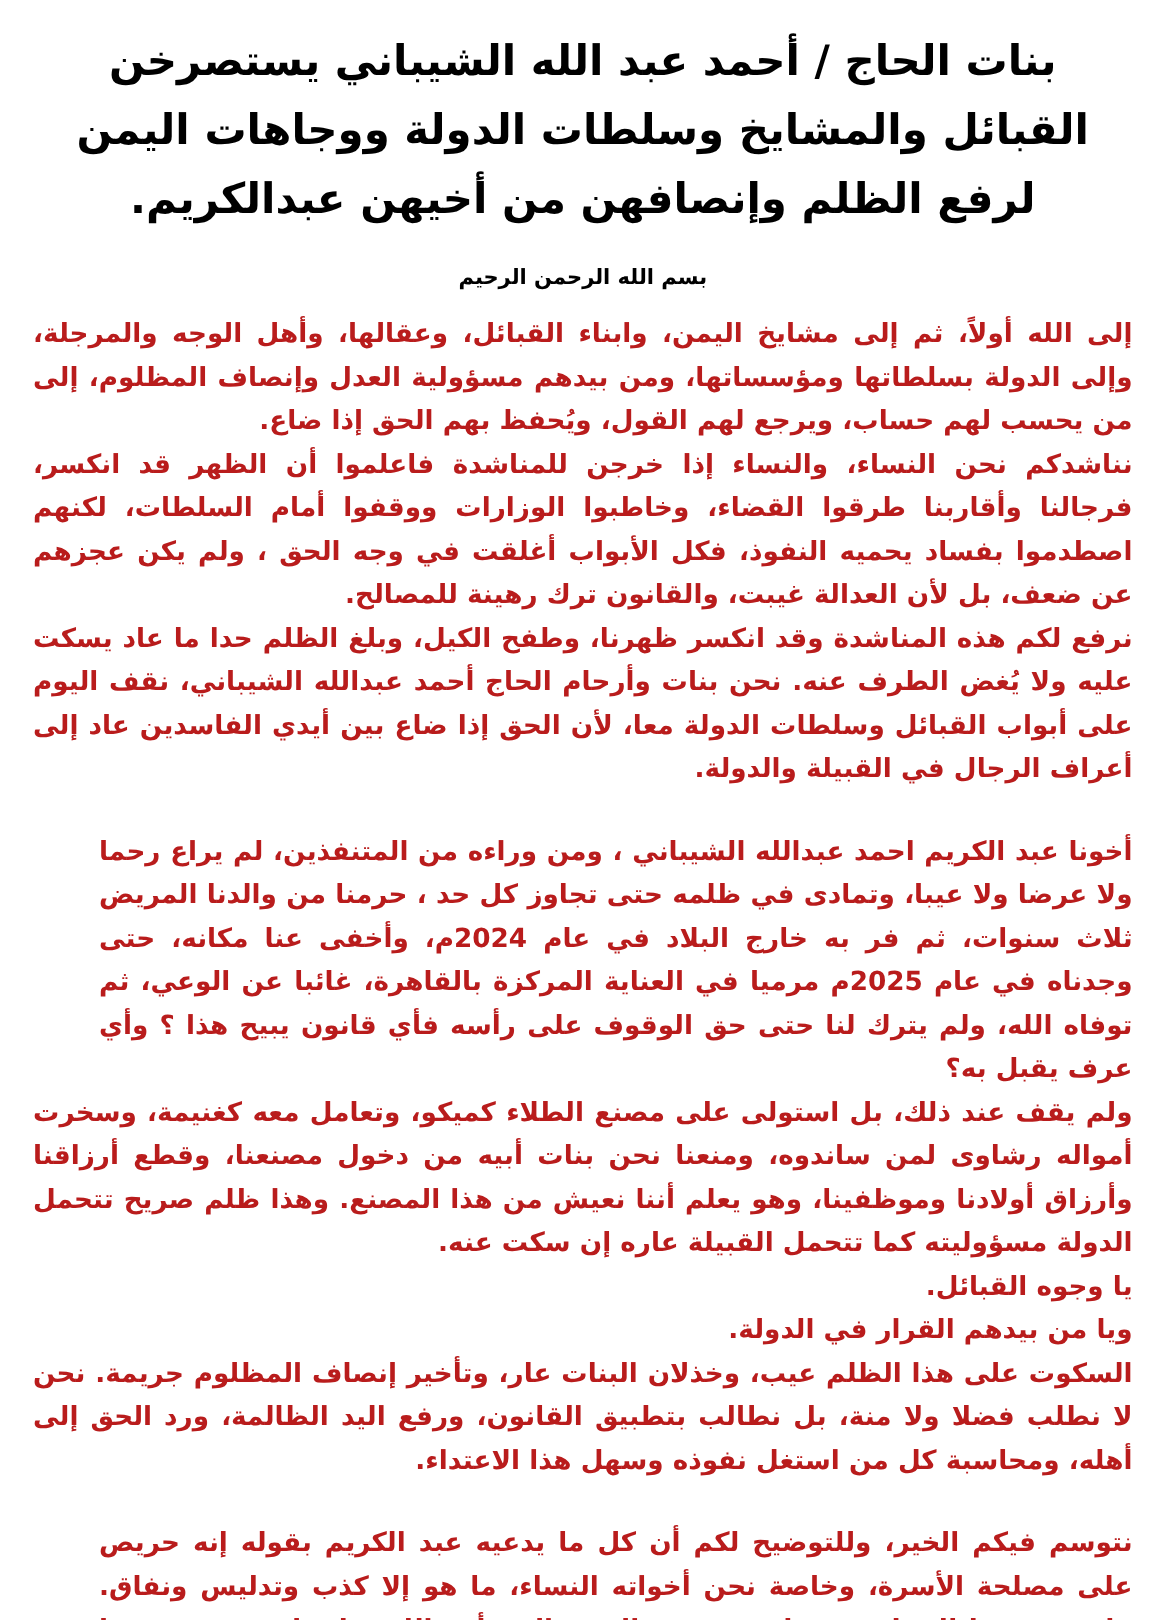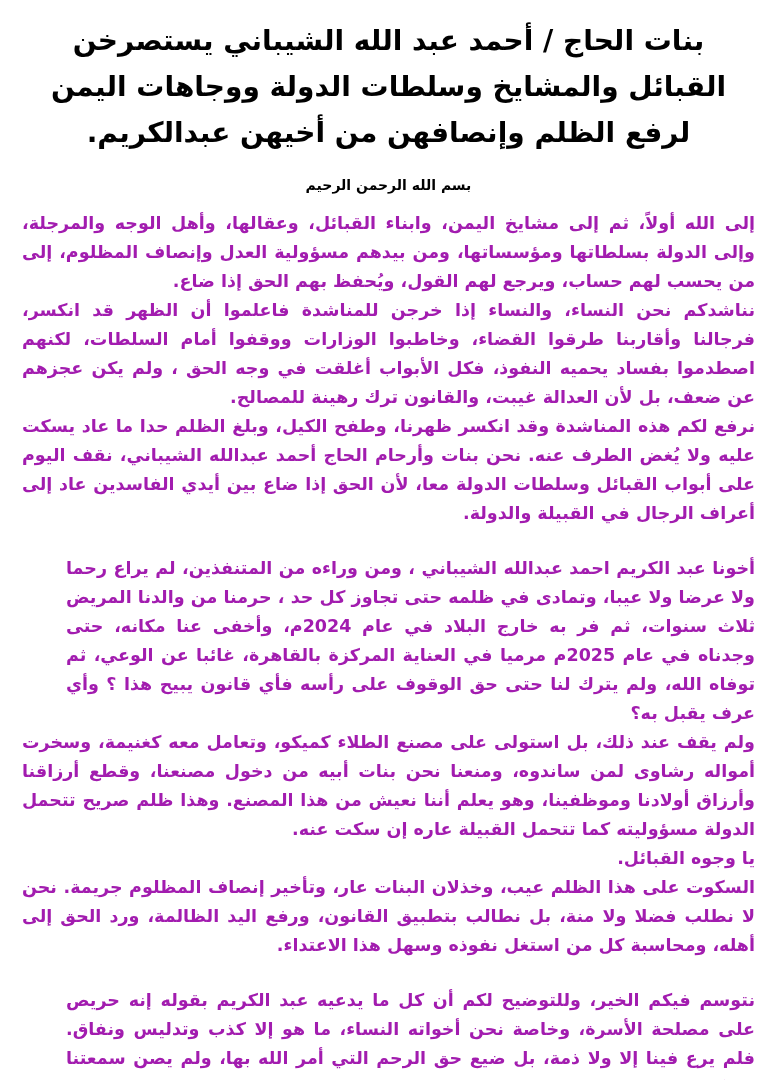--- a/index.html
+++ b/index.html
@@ -30,21 +30,21 @@
     text-align: center;
     margin: 6px 0 16px 0;
     color: #000000;
   }
   .body-text p {
     font-size: 17.5px;
     font-weight: bold;
     line-height: 29px;
     text-align: justify;
     text-justify: inter-word;
-    color: #a21caf;
+    color: #b91c1c;
     margin: 0;
   }
   .body-text p.gap-before { margin-top: 26px; margin-left: 44px; }
   .body-text p.short-line { text-align: right; }
 </style>
 </head>
 <body>
 
 <div class="page">
 
@@ -52,18 +52,19 @@
 
   <div class="basmala">بسم الله الرحمن الرحيم</div>
 
   <div class="body-text">
     <p>إلى الله أولاً، ثم إلى مشايخ اليمن، وابناء القبائل، وعقالها، وأهل الوجه والمرجلة، وإلى الدولة بسلطاتها ومؤسساتها، ومن بيدهم مسؤولية العدل وإنصاف المظلوم، إلى من يحسب لهم حساب، ويرجع لهم القول، ويُحفظ بهم الحق إذا ضاع.</p>
     <p>نناشدكم نحن النساء، والنساء إذا خرجن للمناشدة فاعلموا أن الظهر قد انكسر، فرجالنا وأقاربنا طرقوا القضاء، وخاطبوا الوزارات ووقفوا أمام السلطات، لكنهم اصطدموا بفساد يحميه النفوذ، فكل الأبواب أغلقت في وجه الحق ، ولم يكن عجزهم عن ضعف، بل لأن العدالة غيبت، والقانون ترك رهينة للمصالح.</p>
     <p>نرفع لكم هذه المناشدة وقد انكسر ظهرنا، وطفح الكيل، وبلغ الظلم حدا ما عاد يسكت عليه ولا يُغض الطرف عنه. نحن بنات وأرحام الحاج أحمد عبدالله الشيباني، نقف اليوم على أبواب القبائل وسلطات الدولة معا، لأن الحق إذا ضاع بين أيدي الفاسدين عاد إلى أعراف الرجال في القبيلة والدولة.</p>
     <p class="gap-before">أخونا عبد الكريم احمد عبدالله الشيباني ، ومن وراءه من المتنفذين، لم يراع رحما ولا عرضا ولا عيبا، وتمادى في ظلمه حتى تجاوز كل حد ، حرمنا من والدنا المريض ثلاث سنوات، ثم فر به خارج البلاد في عام 2024م، وأخفى عنا مكانه، حتى وجدناه في عام 2025م مرميا في العناية المركزة بالقاهرة، غائبا عن الوعي، ثم توفاه الله، ولم يترك لنا حتى حق الوقوف على رأسه فأي قانون يبيح هذا ؟ وأي عرف يقبل به؟</p>
     <p>ولم يقف عند ذلك، بل استولى على مصنع الطلاء كميكو، وتعامل معه كغنيمة، وسخرت أمواله رشاوى لمن ساندوه، ومنعنا نحن بنات أبيه من دخول مصنعنا، وقطع أرزاقنا وأرزاق أولادنا وموظفينا، وهو يعلم أننا نعيش من هذا المصنع. وهذا ظلم صريح تتحمل الدولة مسؤوليته كما تتحمل القبيلة عاره إن سكت عنه.</p>
     <p class="short-line">يا وجوه القبائل.</p>
+    <p class="short-line">ويا من بيدهم القرار في الدولة.</p>
     <p>السكوت على هذا الظلم عيب، وخذلان البنات عار، وتأخير إنصاف المظلوم جريمة. نحن لا نطلب فضلا ولا منة، بل نطالب بتطبيق القانون، ورفع اليد الظالمة، ورد الحق إلى أهله، ومحاسبة كل من استغل نفوذه وسهل هذا الاعتداء.</p>
     <p class="gap-before">نتوسم فيكم الخير، وللتوضيح لكم أن كل ما يدعيه عبد الكريم بقوله إنه حريص على مصلحة الأسرة، وخاصة نحن أخواته النساء، ما هو إلا كذب وتدليس ونفاق. فلم يرع فينا إلا ولا ذمة، بل ضيع حق الرحم التي أمر الله بها، ولم يصن سمعتنا ولا كرامتنا، ولم يحفظ حقوقنا.</p>
 
   </div>
 
 </div>
 
 </body></html>

